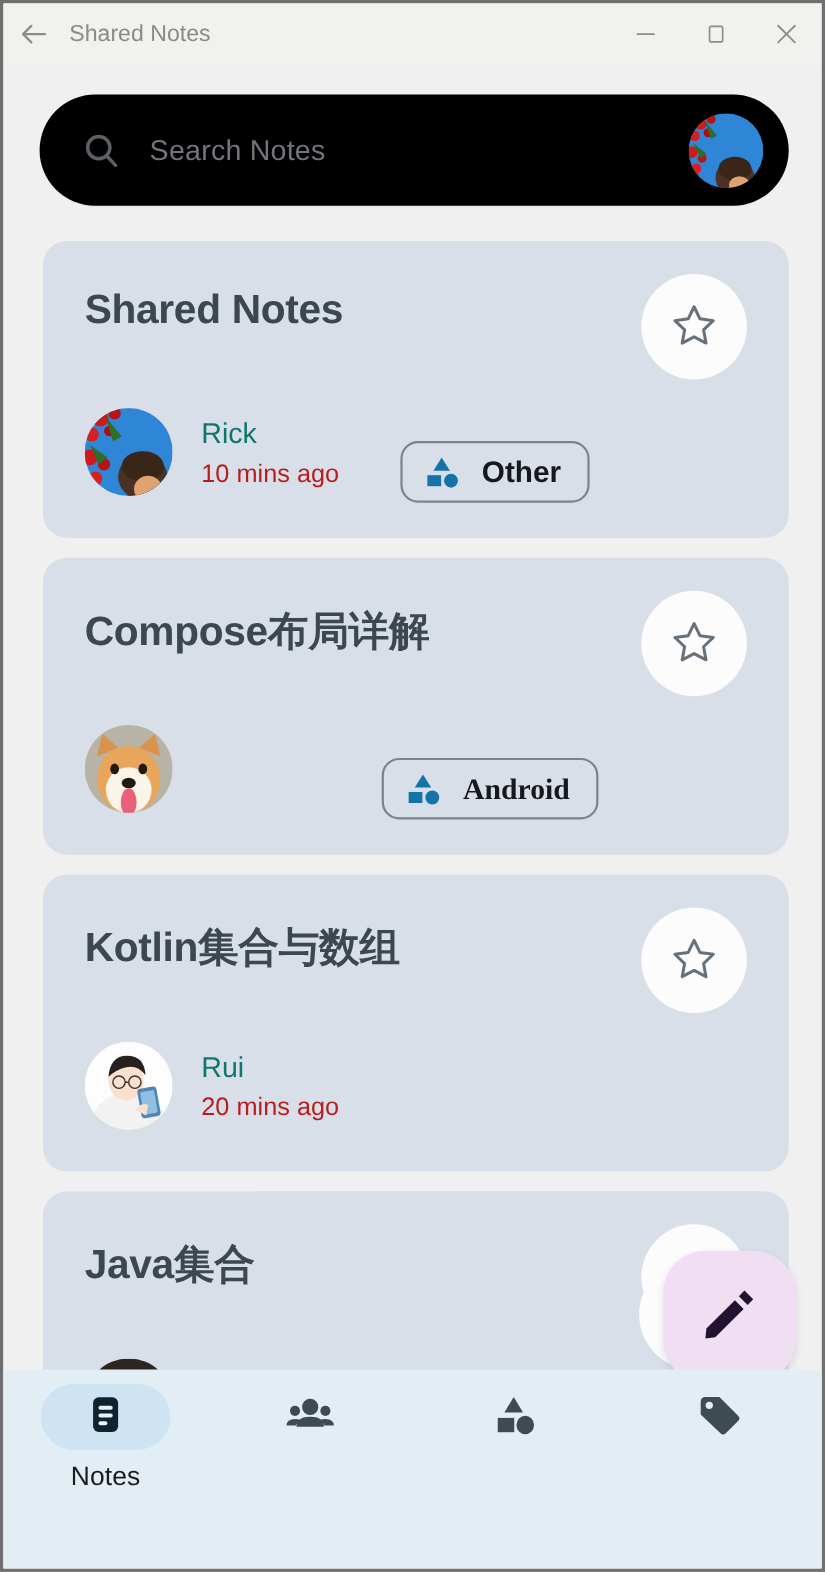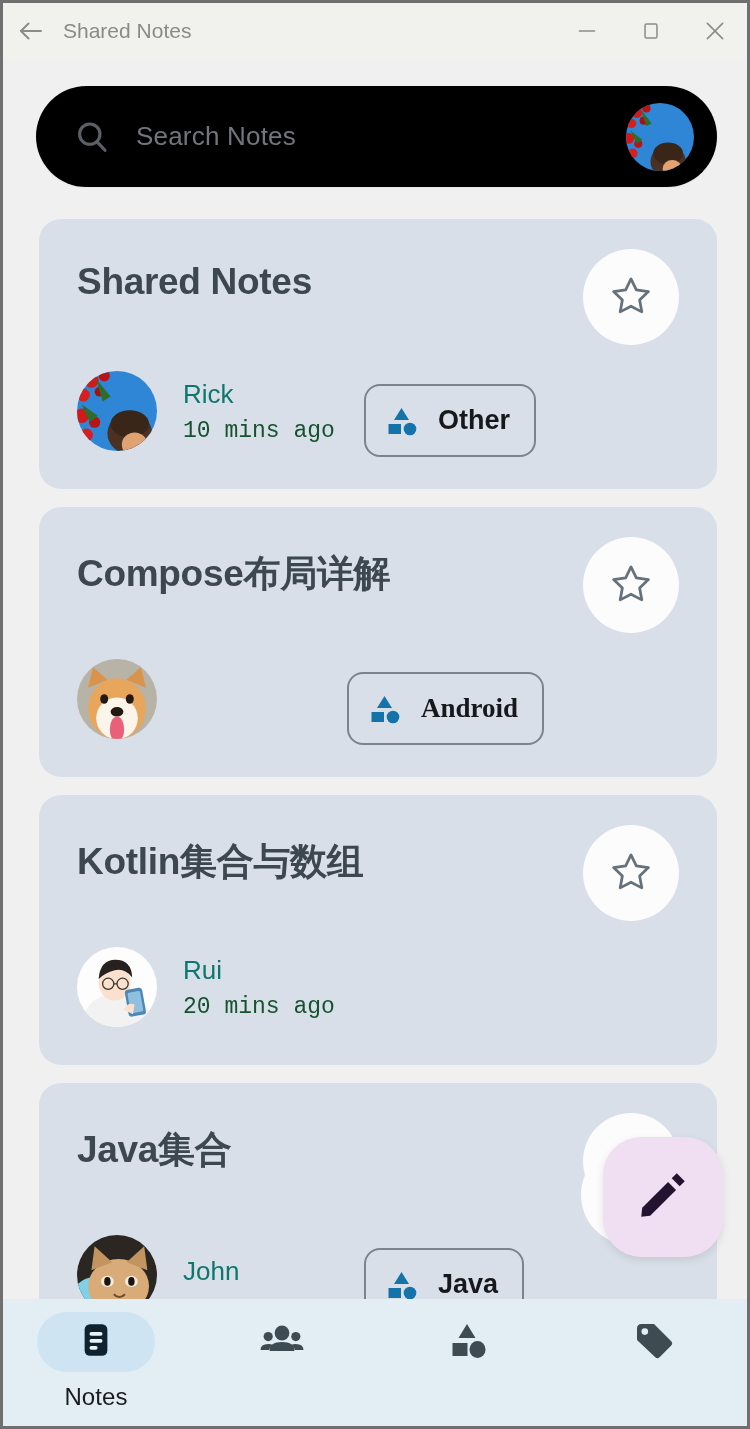--- a/index.html
+++ b/index.html
@@ -136,29 +136,28 @@
     justify-content: center;
   }
   .meta-author {
     font-size: 26px;
     color: #0f766e;
     line-height: 1.25;
     white-space: nowrap;
   }
   .meta-time {
     font-size: 23px;
-    color: #14532d;
+    color: #b91c1c;
     margin-top: 7px;
     white-space: nowrap;
-    font-family: Liberation Mono, monospace;
   }
   .chip {
     position: absolute;
     bottom: 32px;
-    height: 73px;
+    height: 56px;
     border: 2px solid #7c848b;
     border-radius: 16px;
     display: inline-flex;
     align-items: center;
     padding: 0 24px 0 18px;
     background: transparent;
   }
   .chip-label {
     font-size: 27px;
     font-weight: 700;
@@ -191,21 +190,21 @@
     display: flex;
     align-items: center;
     justify-content: center;
     box-shadow: 0 3px 8px rgba(0,0,0,0.10);
   }
 
   
   .bottomnav {
     position: absolute;
     left: 0; right: 0; bottom: 0;
-    height: 127px;
+    height: 181px;
     background: #e3eef4;
     display: flex;
     align-items: flex-start;
   }
   .nav-item {
     flex: 1;
     height: 141px;
     display: flex;
     flex-direction: column;
     align-items: center;

